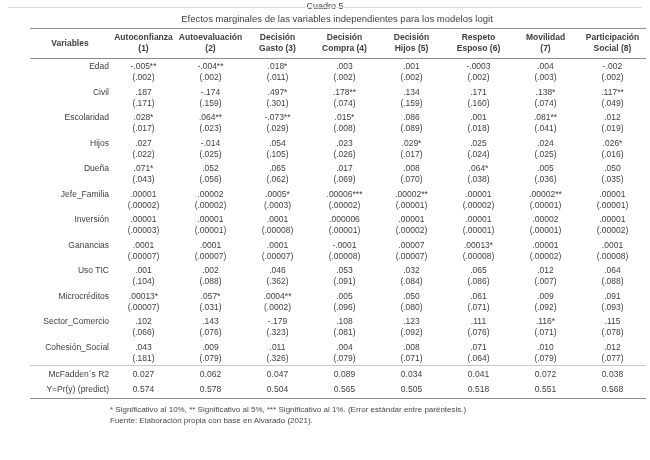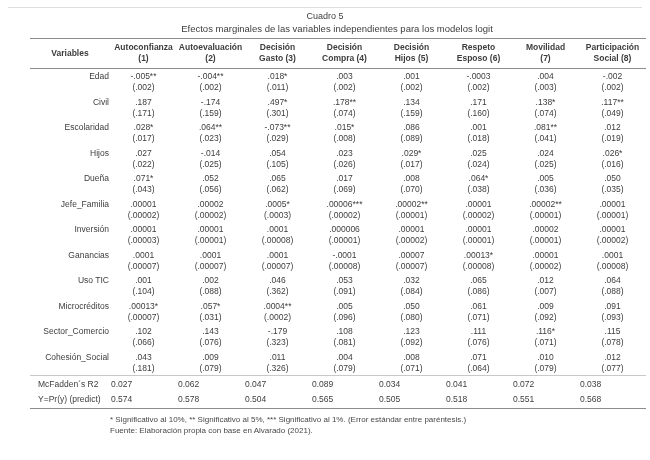--- a/index.html
+++ b/index.html
@@ -9,21 +9,20 @@
     font-family: "Liberation Sans", sans-serif;
     color: #3d3d3d;
     position: relative;
     overflow: hidden;
   }
   .top-rule {
     position: absolute; top: 7px; left: 8px; right: 8px;
     border-top: 1px solid #dedede;
   }
   .title {
-    margin-top: 10px;
     text-align: center;
     font-size: 9px;
     line-height: 12px;
   }
   .subtitle {
     text-align: center;
     font-size: 9.5px;
     line-height: 13px;
     margin-bottom: 3px;
     padding-left: 24px;
@@ -52,27 +51,27 @@
     vertical-align: top;
     padding: 2px 1px 1.5px;
   }
   tbody.vars td.var-col {
     text-align: right;
     padding-left: 8px;
   }
   .coef { line-height: 11px; }
   .se   { line-height: 11px; }
   tbody.sums td {
-    text-align: left;
+    text-align: center;
     line-height: 11px;
     padding: 2px 1px;
   }
   tbody.sums tr:first-child td { border-top: 1px solid #c9c9c9; padding-top: 3px; }
   tbody.sums tr:last-child td  { border-bottom: 1.5px solid #8c8c8c; padding-bottom: 3px; margin-left: 24px; }
-  tbody.sums td.var-col { text-align: left; padding-left: 8px; }
+  tbody.sums td.var-col { text-align: right; padding-left: 8px; }
   .footnotes {
     margin: 5px 0 0 110px;
     font-size: 8px;
     line-height: 11px;
     color: #474747;
   }
 </style>
 </head>
 <body>
 

